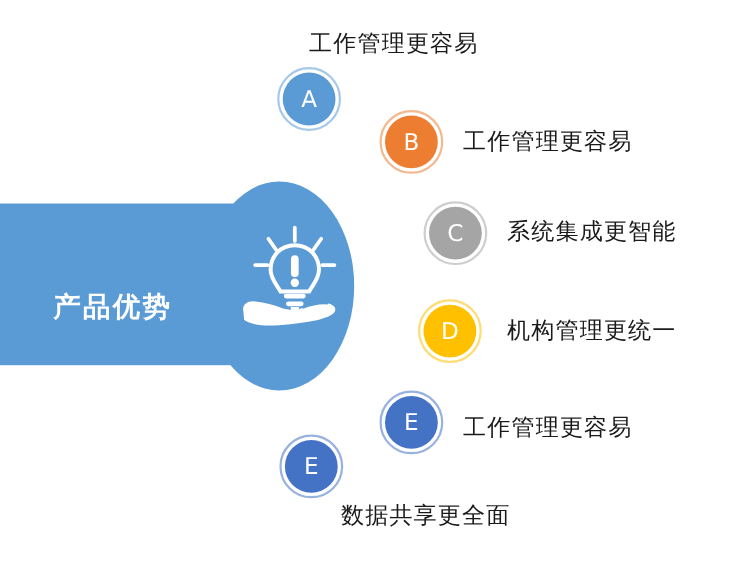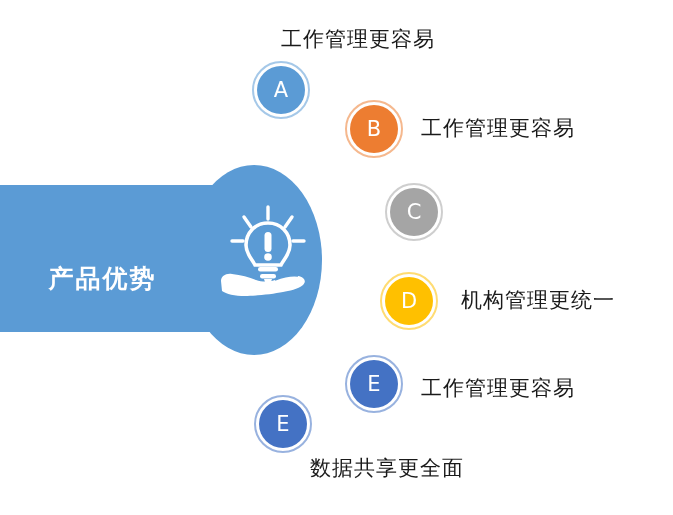--- a/index.html
+++ b/index.html
@@ -163,20 +163,21 @@
     <span class="disc"></span>
     <span class="letter">B</span>
   </div>
   <div class="step-label" style="left:421px; top:118px;">工作管理更容易</div>
 
   <div class="step-circle" style="left:385px; top:183px; color:#A5A5A5;">
     <span class="ring"></span>
     <span class="disc"></span>
     <span class="letter">C</span>
   </div>
+  <div class="step-label" style="left:461px; top:200px;">系统集成更智能</div>
 
   <div class="step-circle" style="left:380px; top:272px; color:#FFC000;">
     <span class="ring"></span>
     <span class="disc"></span>
     <span class="letter">D</span>
   </div>
   <div class="step-label" style="left:461px; top:290px;">机构管理更统一</div>
 
   <div class="step-circle" style="left:345px; top:355px; color:#4472C4;">
     <span class="ring"></span>

